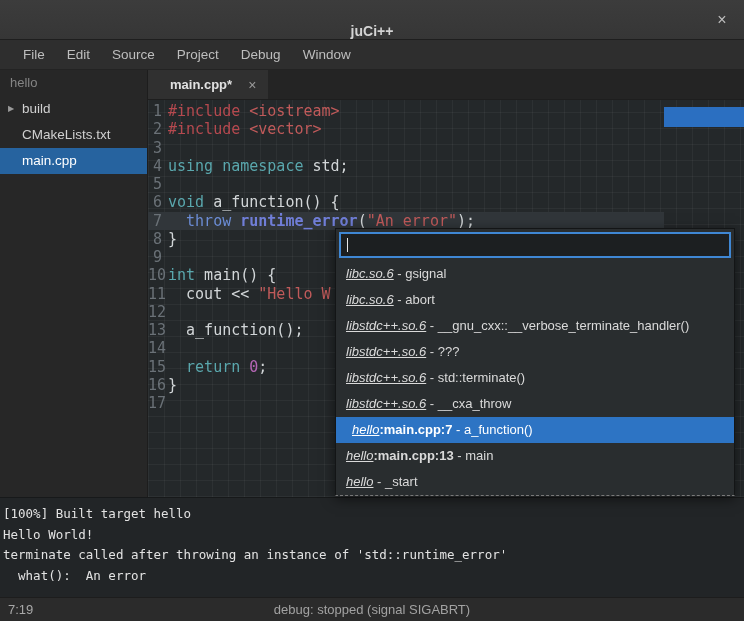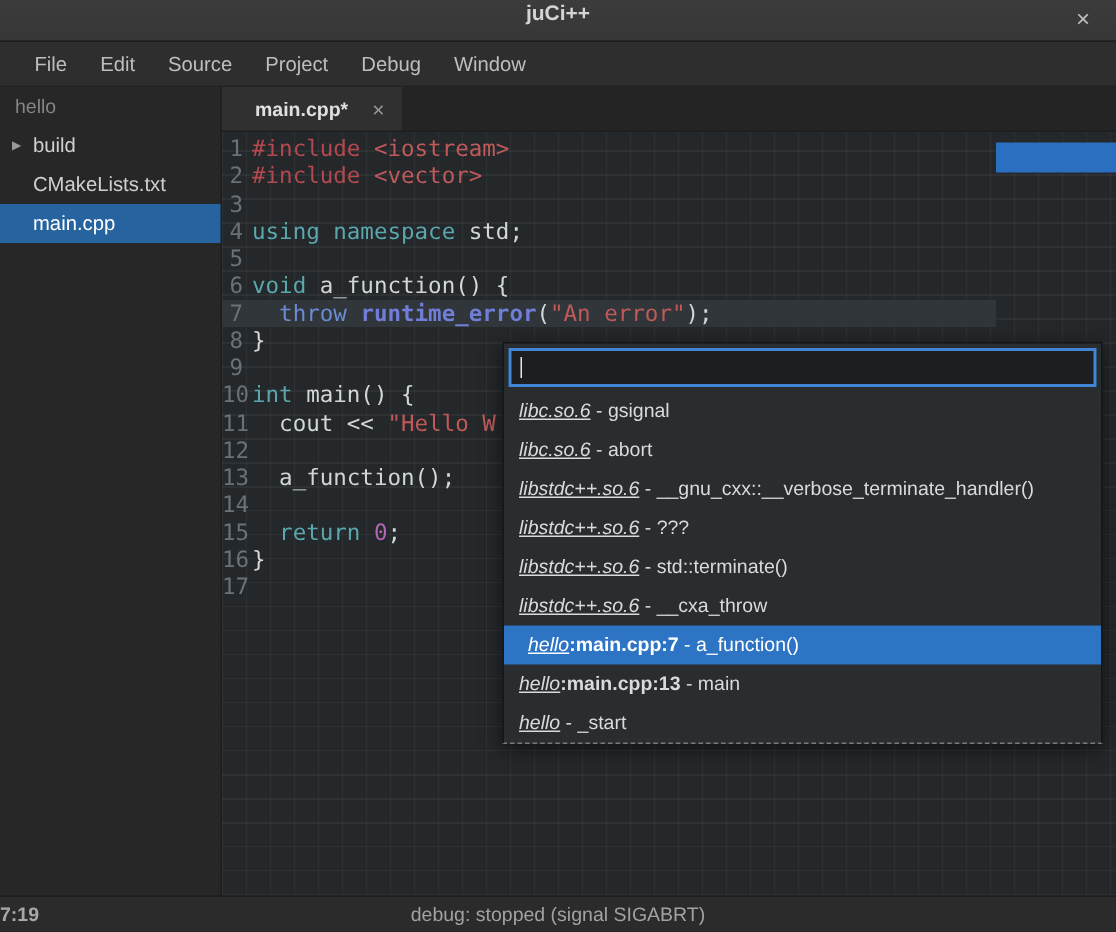--- a/index.html
+++ b/index.html
@@ -1,22 +1,22 @@
 <!DOCTYPE html>
 <html><head>
 <meta charset="utf-8">
 <style>
   * { margin:0; padding:0; box-sizing:border-box; }
   html,body { width:744px; height:621px; overflow:hidden; }
   body { font-family:"Liberation Sans","DejaVu Sans",sans-serif; background:#222; position:relative; }
   .window { position:absolute; inset:0; display:flex; flex-direction:column; background:#242424; }
 
   
-  .titlebar { height:28px; flex:none; background:linear-gradient(#3c3c3c,#363636); border-bottom:1px solid #1e1e1e;
-              display:flex; align-items:flex-start; justify-content:center; position:relative; }
+  .titlebar { height:40px; flex:none; background:linear-gradient(#3c3c3c,#363636); border-bottom:1px solid #1e1e1e;
+              display:flex; align-items:flex-end; justify-content:center; position:relative; }
   .window-title { font-size:14px; font-weight:bold; color:#d4d4d4; }
   .close-btn { position:absolute; right:12px; top:50%; transform:translateY(-50%); color:#bdbdbd;
                font-size:16px; line-height:16px; width:20px; text-align:center; cursor:default; }
 
   
   .menubar { height:30px; flex:none; background:#2e2e2e; display:flex; align-items:stretch; padding-left:12px;
              border-bottom:1px solid #232323; }
   .menu-item { padding:0 11px; line-height:29px; font-size:13.5px; color:#bebebe; }
 
   
@@ -70,21 +70,21 @@
   .popup-item.selected { background:#2d74c4; color:#ffffff;padding-left:16px; }
 
   
   .console { height:100px; flex:none; background:#222527; border-top:1px solid #17191a; padding:6px 3px 0 3px;
              font-family:"DejaVu Sans Mono",monospace; font-size:12.5px; color:#e2e2e2; }
   .console-line { height:20.5px; line-height:20.5px; white-space:pre; }
 
   
   .statusbar { height:24px; flex:none; background:#2b2b2b; border-top:1px solid #1d1d1d; position:relative;
                display:flex; align-items:center; font-size:13px; color:#a8a8a8; }
-  .status-left { padding-left:0; position:relative; z-index:1;font-weight:bold; }
+  .status-left { padding-left:8px; position:relative; z-index:1; }
   .status-center { position:absolute; left:0; right:0; text-align:center; color:#a2a2a2; }
 </style>
 </head>
 <body>
 
 <div class="window">
 
   <div class="titlebar">
     <span class="window-title">juCi++</span>
     <span class="close-btn"><span>×</span></span>
@@ -138,20 +138,26 @@
             <div class="code-line"><span class="gutter">17</span><span class="code-text"></span></div>
           </div>
         <div class="minimap">
           <div class="minimap-indicator"></div>
         </div>
       </div>
     </div>
 
   </div>
 
+  <div class="console">
+      <div class="console-line">[100%] Built target hello</div>
+      <div class="console-line">Hello World!</div>
+      <div class="console-line">terminate called after throwing an instance of 'std::runtime_error'</div>
+      <div class="console-line">  what():  An error</div>
+    </div>
 
   <div class="statusbar">
     <span class="status-center">debug: stopped (signal SIGABRT)</span>
     <span class="status-left">7:19</span>
   </div>
 
   <div class="popup">
     <div class="popup-input-wrap">
       <input class="popup-input" value="" style="">
       <div class="caret"></div>

